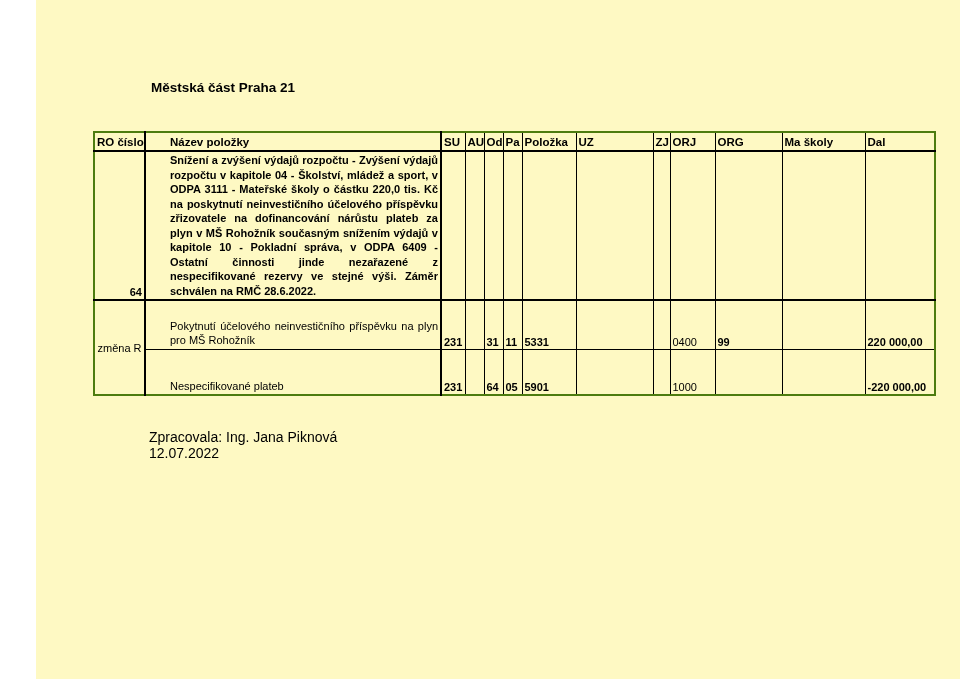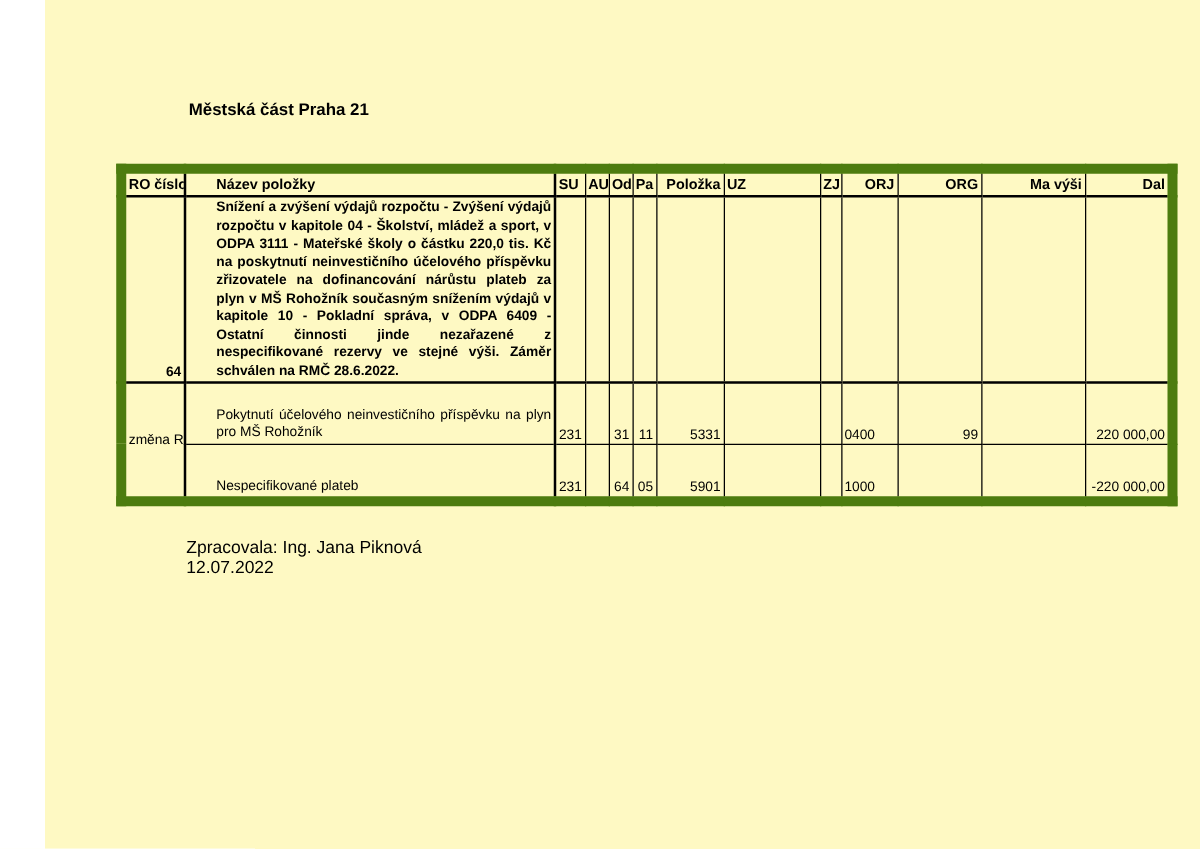--- a/index.html
+++ b/index.html
@@ -26,21 +26,21 @@
     line-height: 20px;
     white-space: nowrap;
   }
   table.budget {
     position: absolute;
     left: 57px;
     top: 131px;
     width: 841px;
     border-collapse: collapse;
     table-layout: fixed;
-    border: 8px solid #4d7c0f;
+    border: 2px solid #4d7c0f;
     font-size: 11px;
   }
   table.budget th, table.budget td {
     border: 1px solid #000;
     padding: 1px 2px;
     overflow: hidden;
   }
   
   table.budget th:first-child, table.budget td.c-ro, table.budget td.c-ro-merged {
     border-right-width: 2px;
@@ -52,21 +52,21 @@
   table.budget thead th {
     border-bottom-width: 2px;
     font-weight: bold;
     font-size: 11.5px;
     text-align: left;
     vertical-align: middle;
     white-space: nowrap;
     height: 17px;
     padding: 0 2px;
   }
-  table.budget thead th.center { text-align: right; }
+  table.budget thead th.center { text-align: left; }
   tr.summary-row { height: 143px; }
   tr.summary-row td { border-bottom-width: 2px; }
   td.summary-ro {
     vertical-align: bottom;
     text-align: right;
     font-weight: bold;
     font-size: 11px;
     padding-right: 2px;
     padding-bottom: 2px;
   }
@@ -89,23 +89,23 @@
   }
   td.c-name {
     vertical-align: bottom;
     text-align: justify;
     font-size: 11px;
     line-height: 14.5px;
     padding: 1px 3px 3px 3px;
   }
   td.num {
     vertical-align: bottom;
-    text-align: right;
     white-space: nowrap;
     padding: 1px 3px 3px 2px;
+    font-weight: bold;
   }
   td.code-left {
     vertical-align: bottom;
     text-align: left;
     white-space: nowrap;
     padding: 1px 2px 3px 3px;
   }
   td.blank { vertical-align: bottom; }
   .footer {
     position: absolute;
@@ -146,21 +146,21 @@
         <th>Název položky</th>
         <th>SU</th>
         <th>AU</th>
         <th>Od</th>
         <th>Pa</th>
         <th class="center">Položka</th>
         <th>UZ</th>
         <th>ZJ</th>
         <th class="center">ORJ</th>
         <th class="center">ORG</th>
-        <th class="center">Ma výši</th>
+        <th class="center">Ma školy</th>
         <th class="center">Dal</th>
       </tr>
     </thead>
     <tbody>
       <tr class="summary-row">
         <td class="c-ro summary-ro">64</td>
         <td class="c-name summary-desc">Snížení a zvýšení výdajů rozpočtu - Zvýšení výdajů rozpočtu v kapitole 04 - Školství, mládež a sport, v ODPA 3111 - Mateřské školy o částku 220,0 tis. Kč na poskytnutí neinvestičního účelového příspěvku zřizovatele na dofinancování nárůstu plateb za plyn v MŠ Rohožník současným snížením výdajů v kapitole 10 - Pokladní správa, v ODPA 6409 - Ostatní činnosti jinde nezařazené z nespecifikované rezervy ve stejné výši. Záměr schválen na RMČ 28.6.2022.</td>
         <td class="blank"></td>
         <td class="blank"></td>
         <td class="blank"></td>

